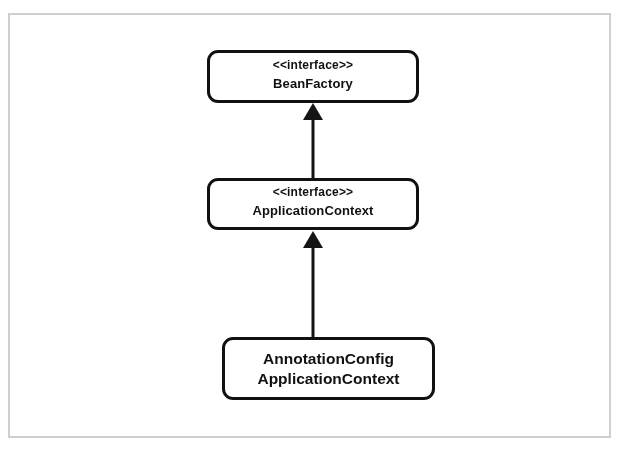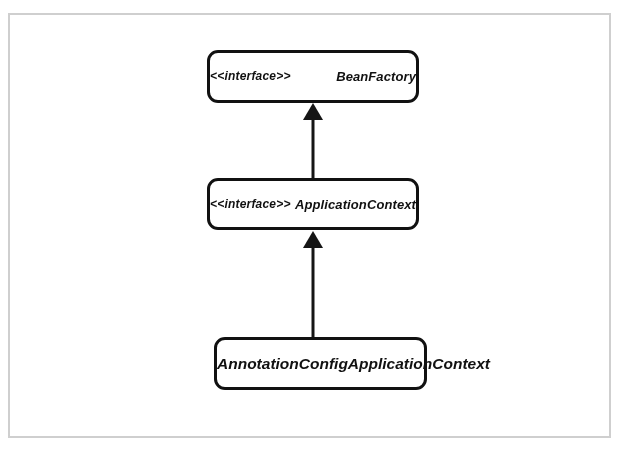--- a/index.html
+++ b/index.html
@@ -24,44 +24,43 @@
     border: 2px solid #cfcfcf;
     background: #ffffff;
   }
   .uml-box {
     position: absolute;
     box-sizing: border-box;
     background: #ffffff;
     border: 3px solid #111111;
     border-radius: 11px;
     display: flex;
-    flex-direction: row;
+    flex-direction: column;
     align-items: center;
-    justify-content: space-between;
+    justify-content: center;
     text-align: center;
     color: #111111;
-    font-style: italic;
   }
   .box-beanfactory {
     left: 197px; 
     top: 35px;   
     width: 212px;
     height: 53px;
   }
   .box-applicationcontext {
     left: 197px;
     top: 163px;  
     width: 212px;
     height: 52px;
   }
   .box-annotationconfig {
-    left: 204px; 
+    left: 212px; 
     top: 322px;  
     width: 213px;
-    height: 53px;
+    height: 63px;
   }
   .stereotype {
     font-size: 12px;
     font-weight: bold;
     line-height: 13px;
     letter-spacing: 0.2px;
   }
   .classname {
     font-size: 13px;
     font-weight: bold;

